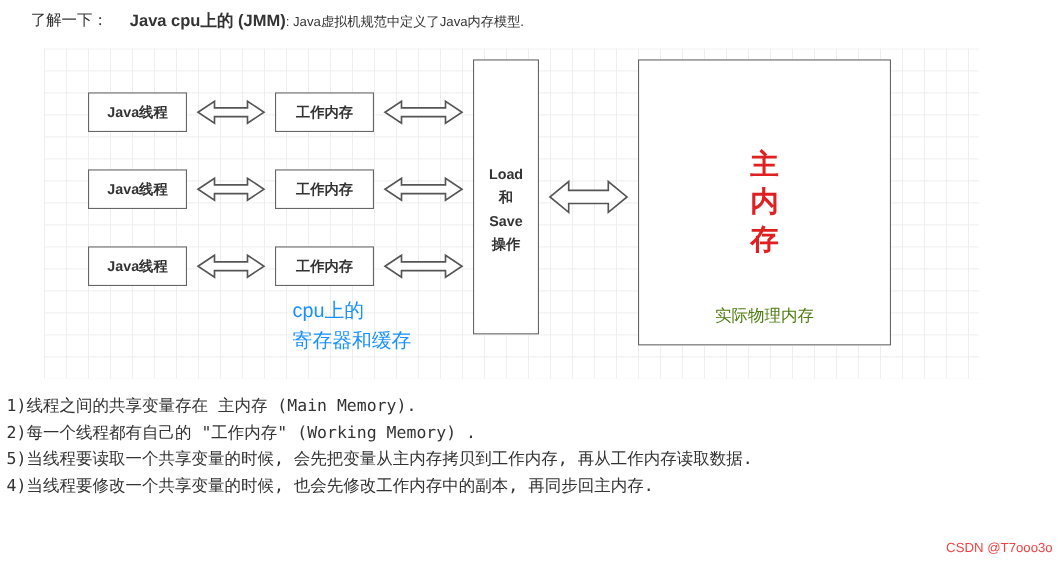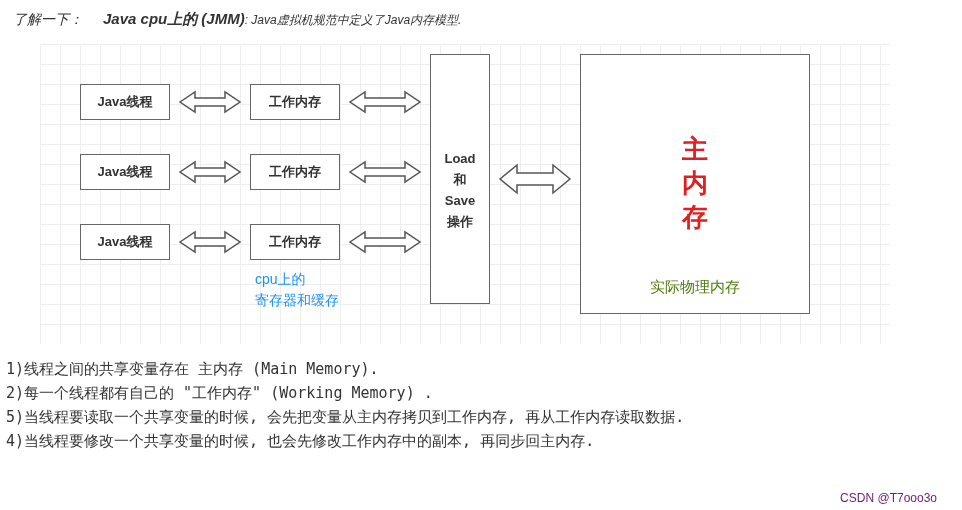--- a/index.html
+++ b/index.html
@@ -6,25 +6,24 @@
     body {
       font-family: "Microsoft YaHei", Arial, sans-serif;
       font-size: 14px;
       color: #333;
       width: 962px;
       height: 510px;
       background: #fff;
       position: relative;
     }
     .header {
-      padding: 10px 13px;
+      padding: 10px 28px;
       display: flex;
-      align-items: flex-end;
+      align-items: flex-start;
       gap: 20px;
-      font-style: italic;
     }
     .header-label { font-size: 14px; }
     .header-title { font-weight: bold; font-size: 15px; }
     .header-desc { font-size: 12px; }
     .diagram-container {
       position: relative;
       margin: 5px 40px;
       width: 850px;
       height: 300px;
       background-image:
@@ -66,32 +65,32 @@
     }
     .arrow svg { display:block; }
     .arrow-t-wm-1 { left: 135px; top: 43px; width:70px; height:30px; }
     .arrow-t-wm-2 { left: 135px; top: 113px; width:70px; height:30px; }
     .arrow-t-wm-3 { left: 135px; top: 183px; width:70px; height:30px; }
     .arrow-wm-ls-1 { left: 305px; top: 43px; width:80px; height:30px; }
     .arrow-wm-ls-2 { left: 305px; top: 113px; width:80px; height:30px; }
     .arrow-wm-ls-3 { left: 305px; top: 183px; width:80px; height:30px; }
     .arrow-ls-mm { left: 455px; top: 115px; width:80px; height:40px; }
     .cpu-caption {
-      position:absolute; left:215px; top:225px; width:160px;
-      color:#1890ff; font-size:14px; line-height:1.5;
+      position:absolute; left:226px; top:225px; width:160px;
+      color:#1890ff; font-size:18px; line-height:1.5;
     }
     .notes {
       padding: 8px 6px;
       font-family: "SimSun","Microsoft YaHei",monospace;
       font-size: 15px;
       line-height: 1.6;
     }
     .watermark {
-      position:absolute; right:25px; bottom:5px;
-      color:#701a75; font-size:12px; font-family:Arial,sans-serif;
+      position:absolute; right:5px; bottom:5px;
+      color:#ef4444; font-size:12px; font-family:Arial,sans-serif;
     }
   </style>
 </head>
 <body>
 
 <div class="header">
   <span class="header-label">了解一下：</span>
   <span>
     <span class="header-title">Java cpu上的 (JMM)</span><span class="header-desc">: Java虚拟机规范中定义了Java内存模型.</span>
   </span>

